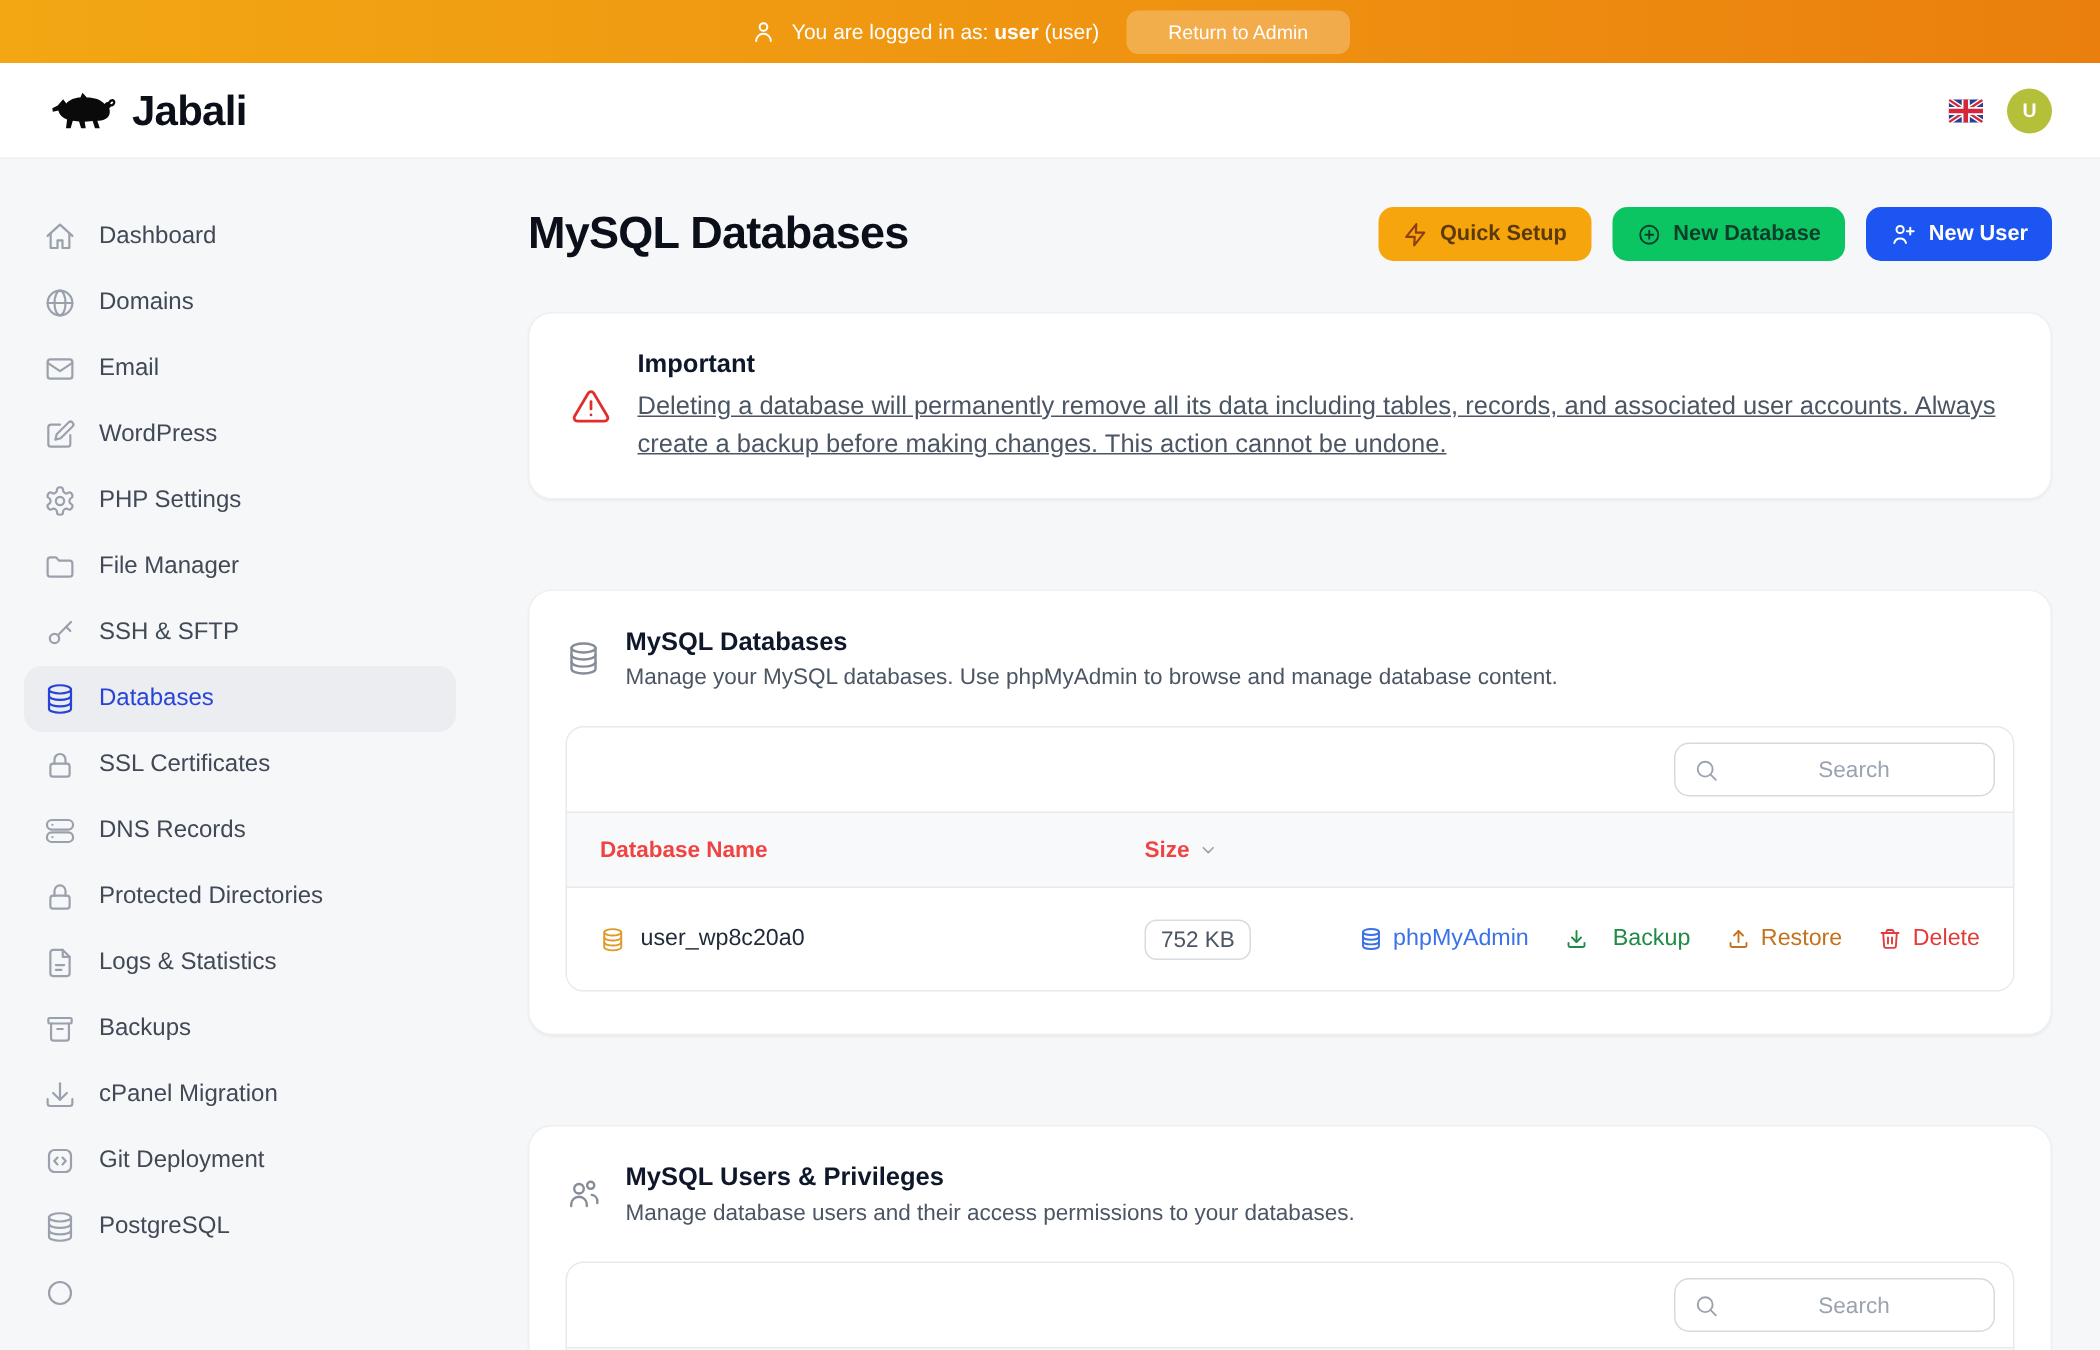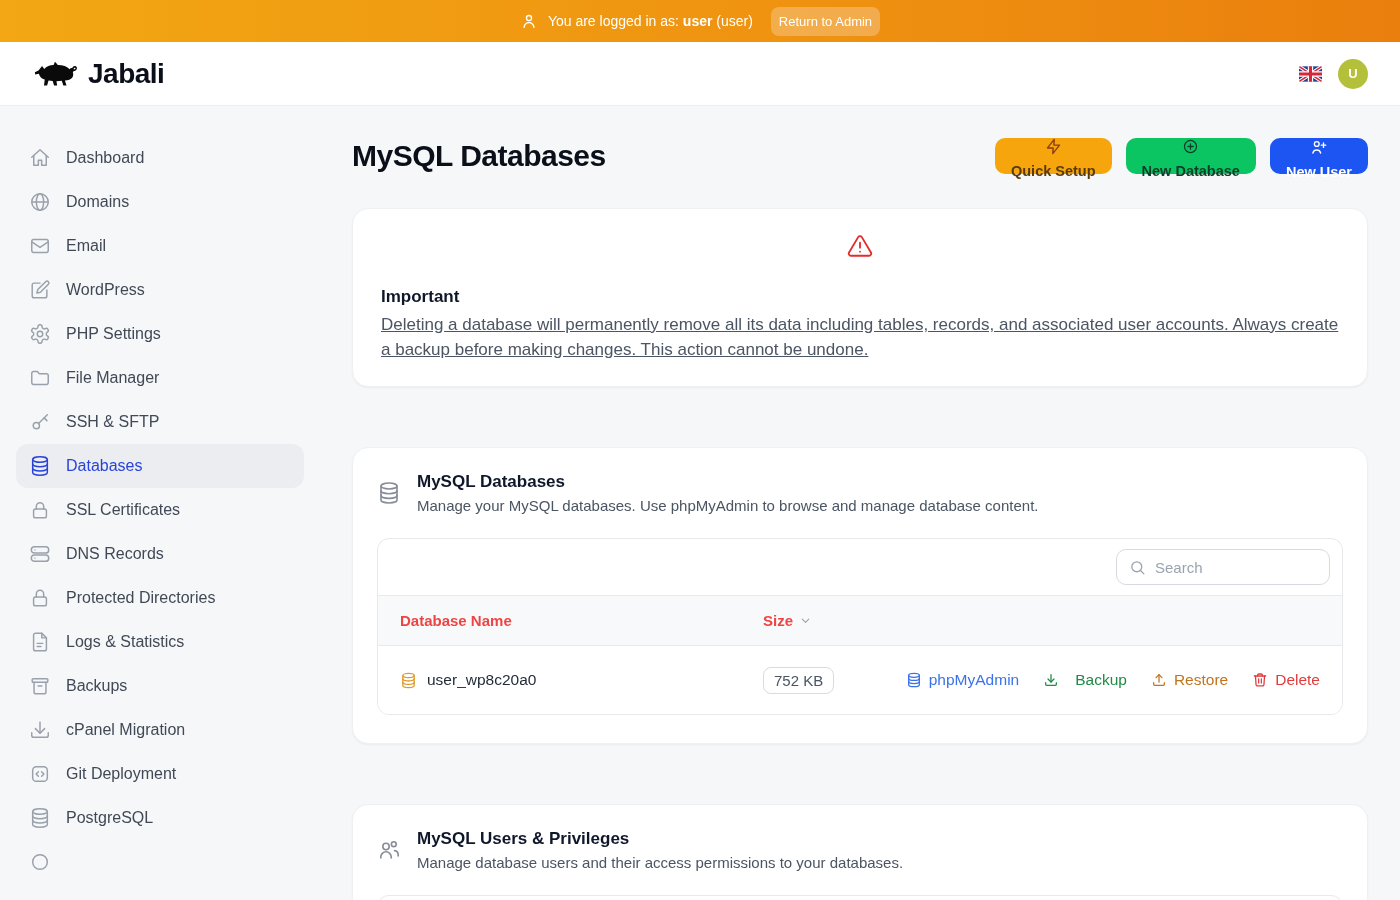--- a/index.html
+++ b/index.html
@@ -12,21 +12,21 @@
 
   
   .topbar {
     height:42px; display:flex; align-items:center; justify-content:center; gap:10px;
     background:linear-gradient(90deg,#f2a713 0%,#ef9311 55%,#ea7f0d 100%);
     color:#fff; font-size:14px;
   }
   .topbar .msg b { font-weight:700; }
   .return-btn {
     margin-left:8px; background:rgba(255,255,255,.25); color:#fff;
-    border:none; border-radius:8px; padding:7px 8px; font-size:13px; cursor:pointer;
+    border:none; border-radius:8px; padding:7px 28px; font-size:13px; cursor:pointer;
     font-family:inherit;
   }
 
   
   .header {
     height:64px; background:#fff; border-bottom:1px solid #eceef1;
     display:flex; align-items:center; padding:0 32px;
   }
   .brand { display:flex; align-items:center; gap:10px; }
   .brand-text { font-size:28px; font-weight:800; color:#0b0f19; letter-spacing:-.5px; }
@@ -51,49 +51,49 @@
 
   .main { flex:1; padding:32px 32px 0; overflow:hidden; }
 
   
   .page-head { display:flex; align-items:center; justify-content:space-between; margin-bottom:34px; }
   .page-title { font-size:30px; font-weight:800; color:#0b0f19; letter-spacing:-.5px; }
   .head-actions { display:flex; gap:14px; }
   .btn {
     height:36px; border:none; border-radius:10px; padding:0 16px; cursor:pointer;
     display:inline-flex; align-items:center; gap:8px;
-    font-size:14.5px; font-weight:600; font-family:inherit;flex-direction:column;
+    font-size:14.5px; font-weight:600; font-family:inherit;
   }
   .btn-amber { background:#f6a60c; color:#5c3a08; }
   .btn-green { background:#0bc563; color:#0e3d2a; }
   .btn-blue  { background:#1d55f2; color:#fff; }
 
   
   .card {
     background:#fff; border:1px solid #eef0f2; border-radius:16px;
     box-shadow:0 1px 2px rgba(16,24,40,.05); margin-bottom:60px;
   }
-  .notice { display:flex; align-items:center; gap:28px; padding:24px 28px;flex-direction:column; }
+  .notice { display:flex; align-items:center; gap:18px; padding:24px 28px; }
   .notice-title { font-size:17px; font-weight:700; color:#0f172a; margin-bottom:6px; }
   .notice-body { font-size:17px; line-height:1.45; color:#4b5563; max-width:960px;text-decoration:underline; }
 
   .section { padding:24px 24px 28px; }
   .section-head { display:flex; align-items:center; gap:16px; margin-bottom:24px; }
   .section-head .ico { color:#868d99; flex:none; }
   .section-title { font-size:17px; font-weight:700; color:#0f172a; }
   .section-desc { font-size:15px; color:#4b5563; margin-top:5px; }
 
   .table-box { border:1px solid #e7e9ec; border-radius:12px; overflow:hidden; background:#fff; }
   .search-row { display:flex; justify-content:flex-end; padding:10px 12px; border-bottom:1px solid #e7e9ec; }
   .search-box {
     width:214px; height:36px; border:1px solid #d6d9de; border-radius:10px;
     display:flex; align-items:center; gap:9px; padding:0 12px; background:#fff;
   }
   .search-box input {
-    border:none; outline:none; width:100%; font-size:15px; font-family:inherit; color:#14532d;
+    border:none; outline:none; width:100%; font-size:15px; font-family:inherit; color:#14532d;text-align:center;
   }
   .search-box input::placeholder { color:#9aa3b0; }
 
   .thead {
     background:#f8f9fa; display:grid; align-items:center; height:50px; padding:1px 22px;
     border-bottom:1px solid #e7e9ec; font-size:15px; font-weight:700; color:#ef4444;
   }
   .cols-db { grid-template-columns:363px 1fr auto; }
   .cols-user { grid-template-columns:305px 1fr; }
   .th-sort { display:flex; align-items:center; gap:6px; cursor:pointer; }

